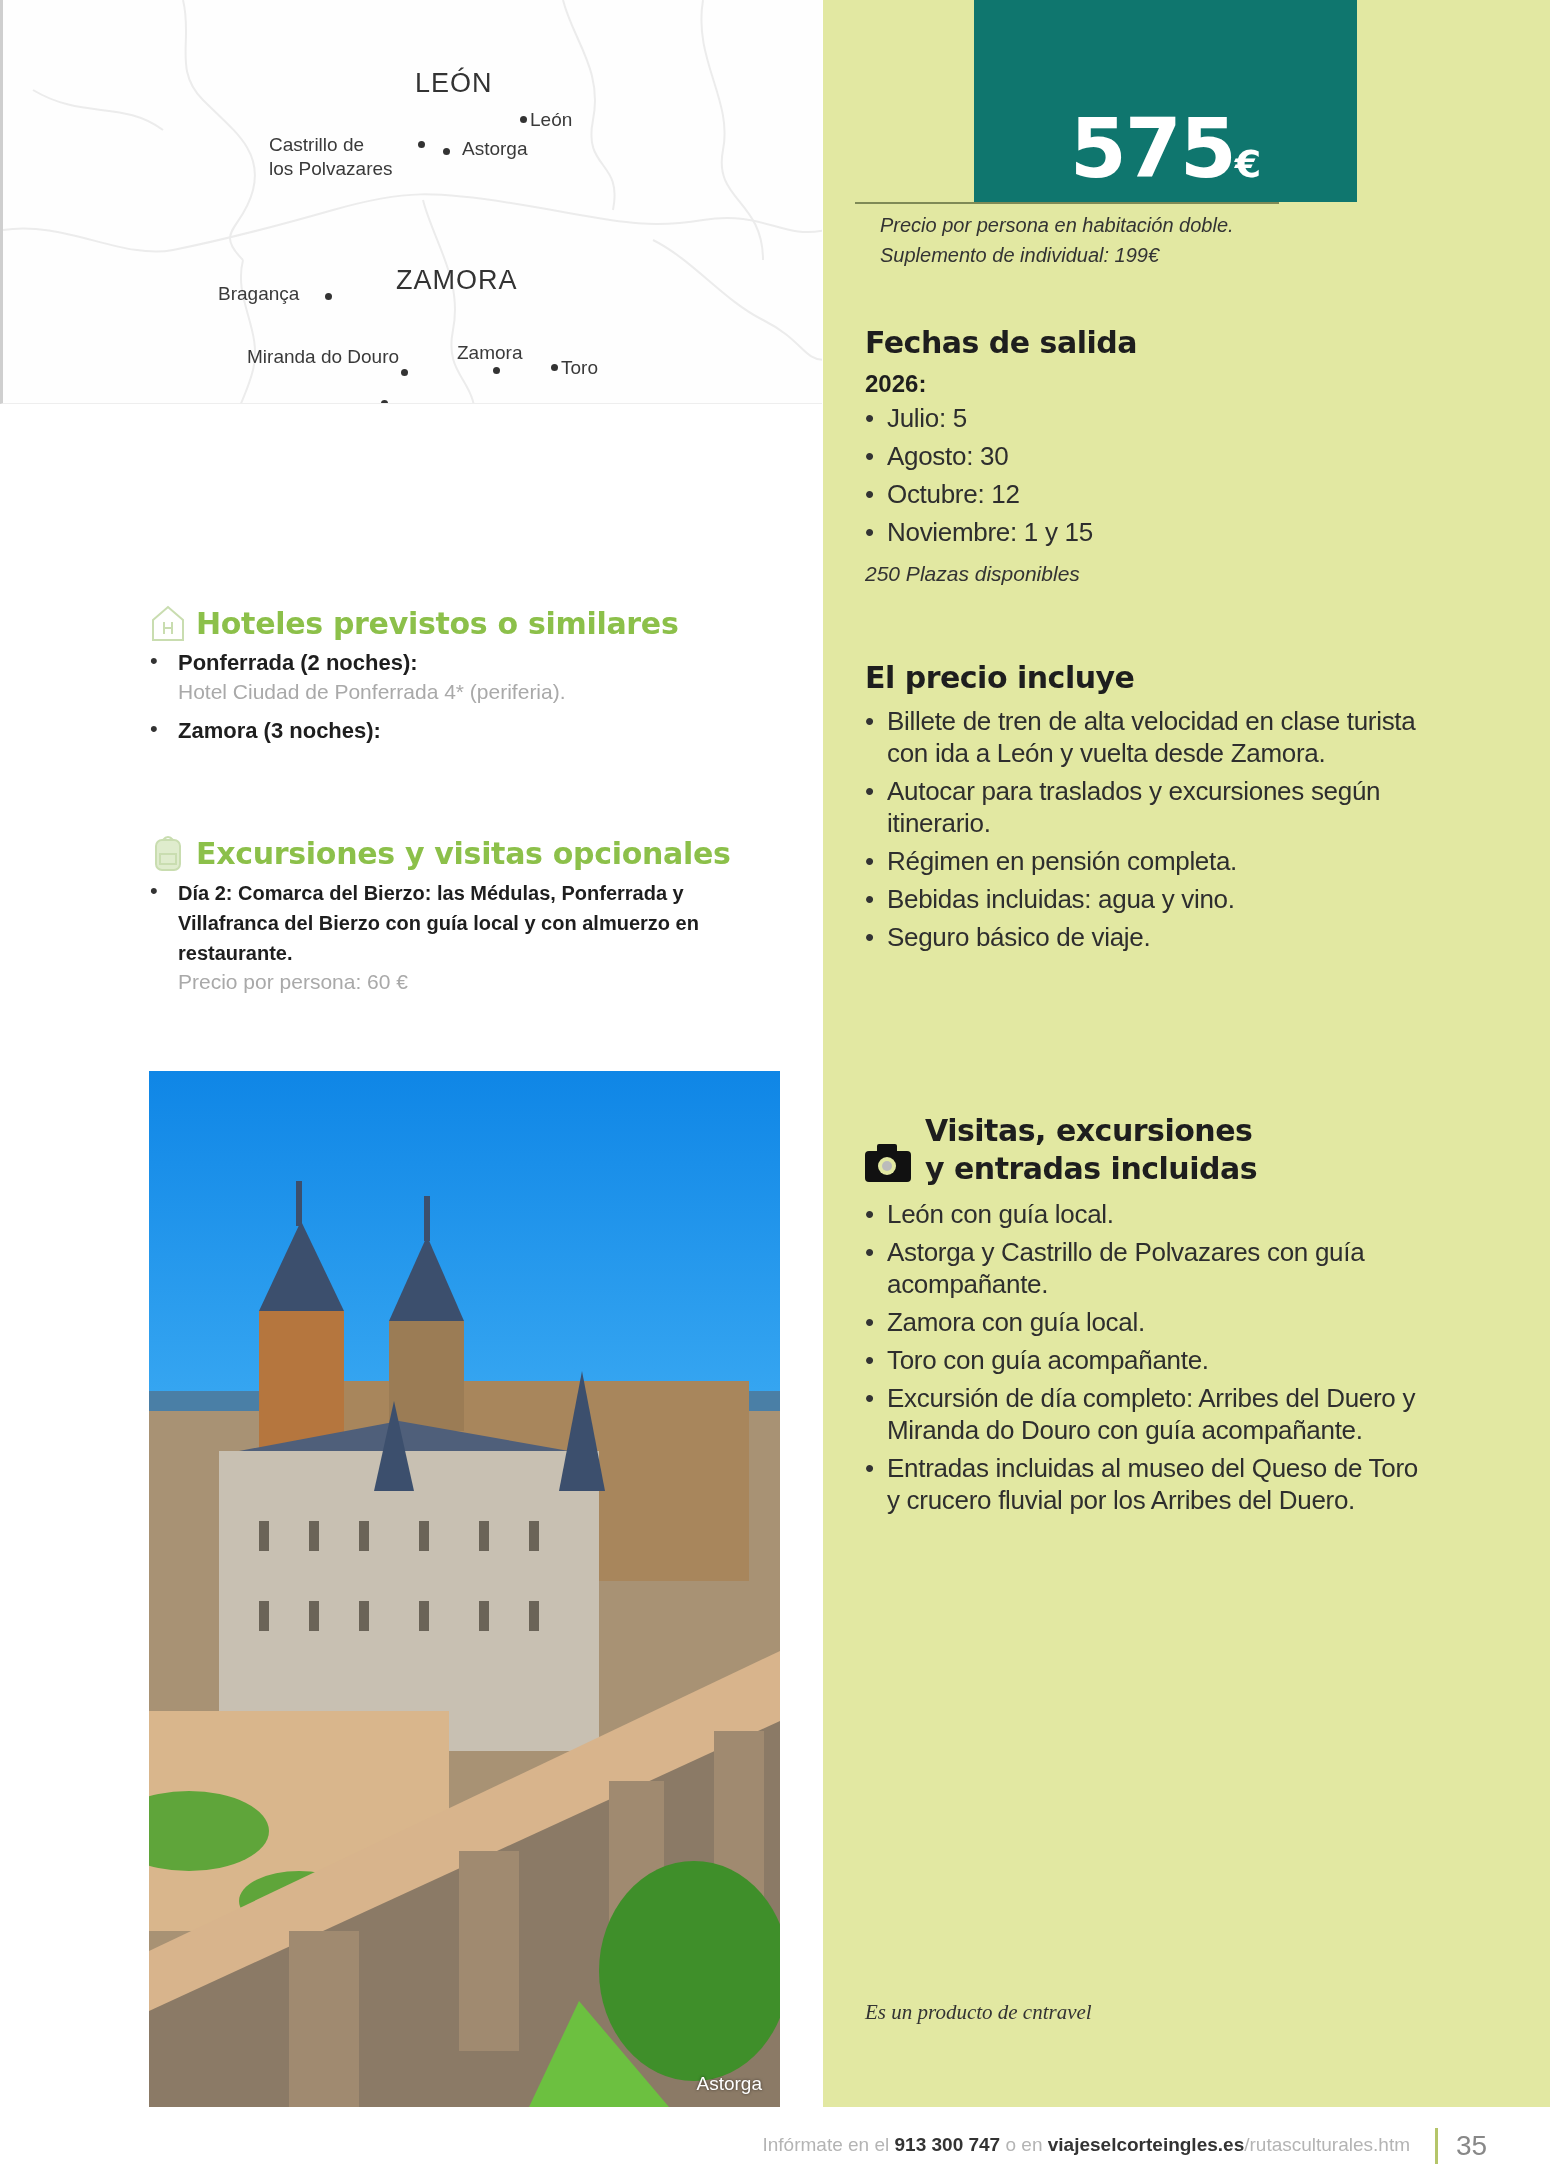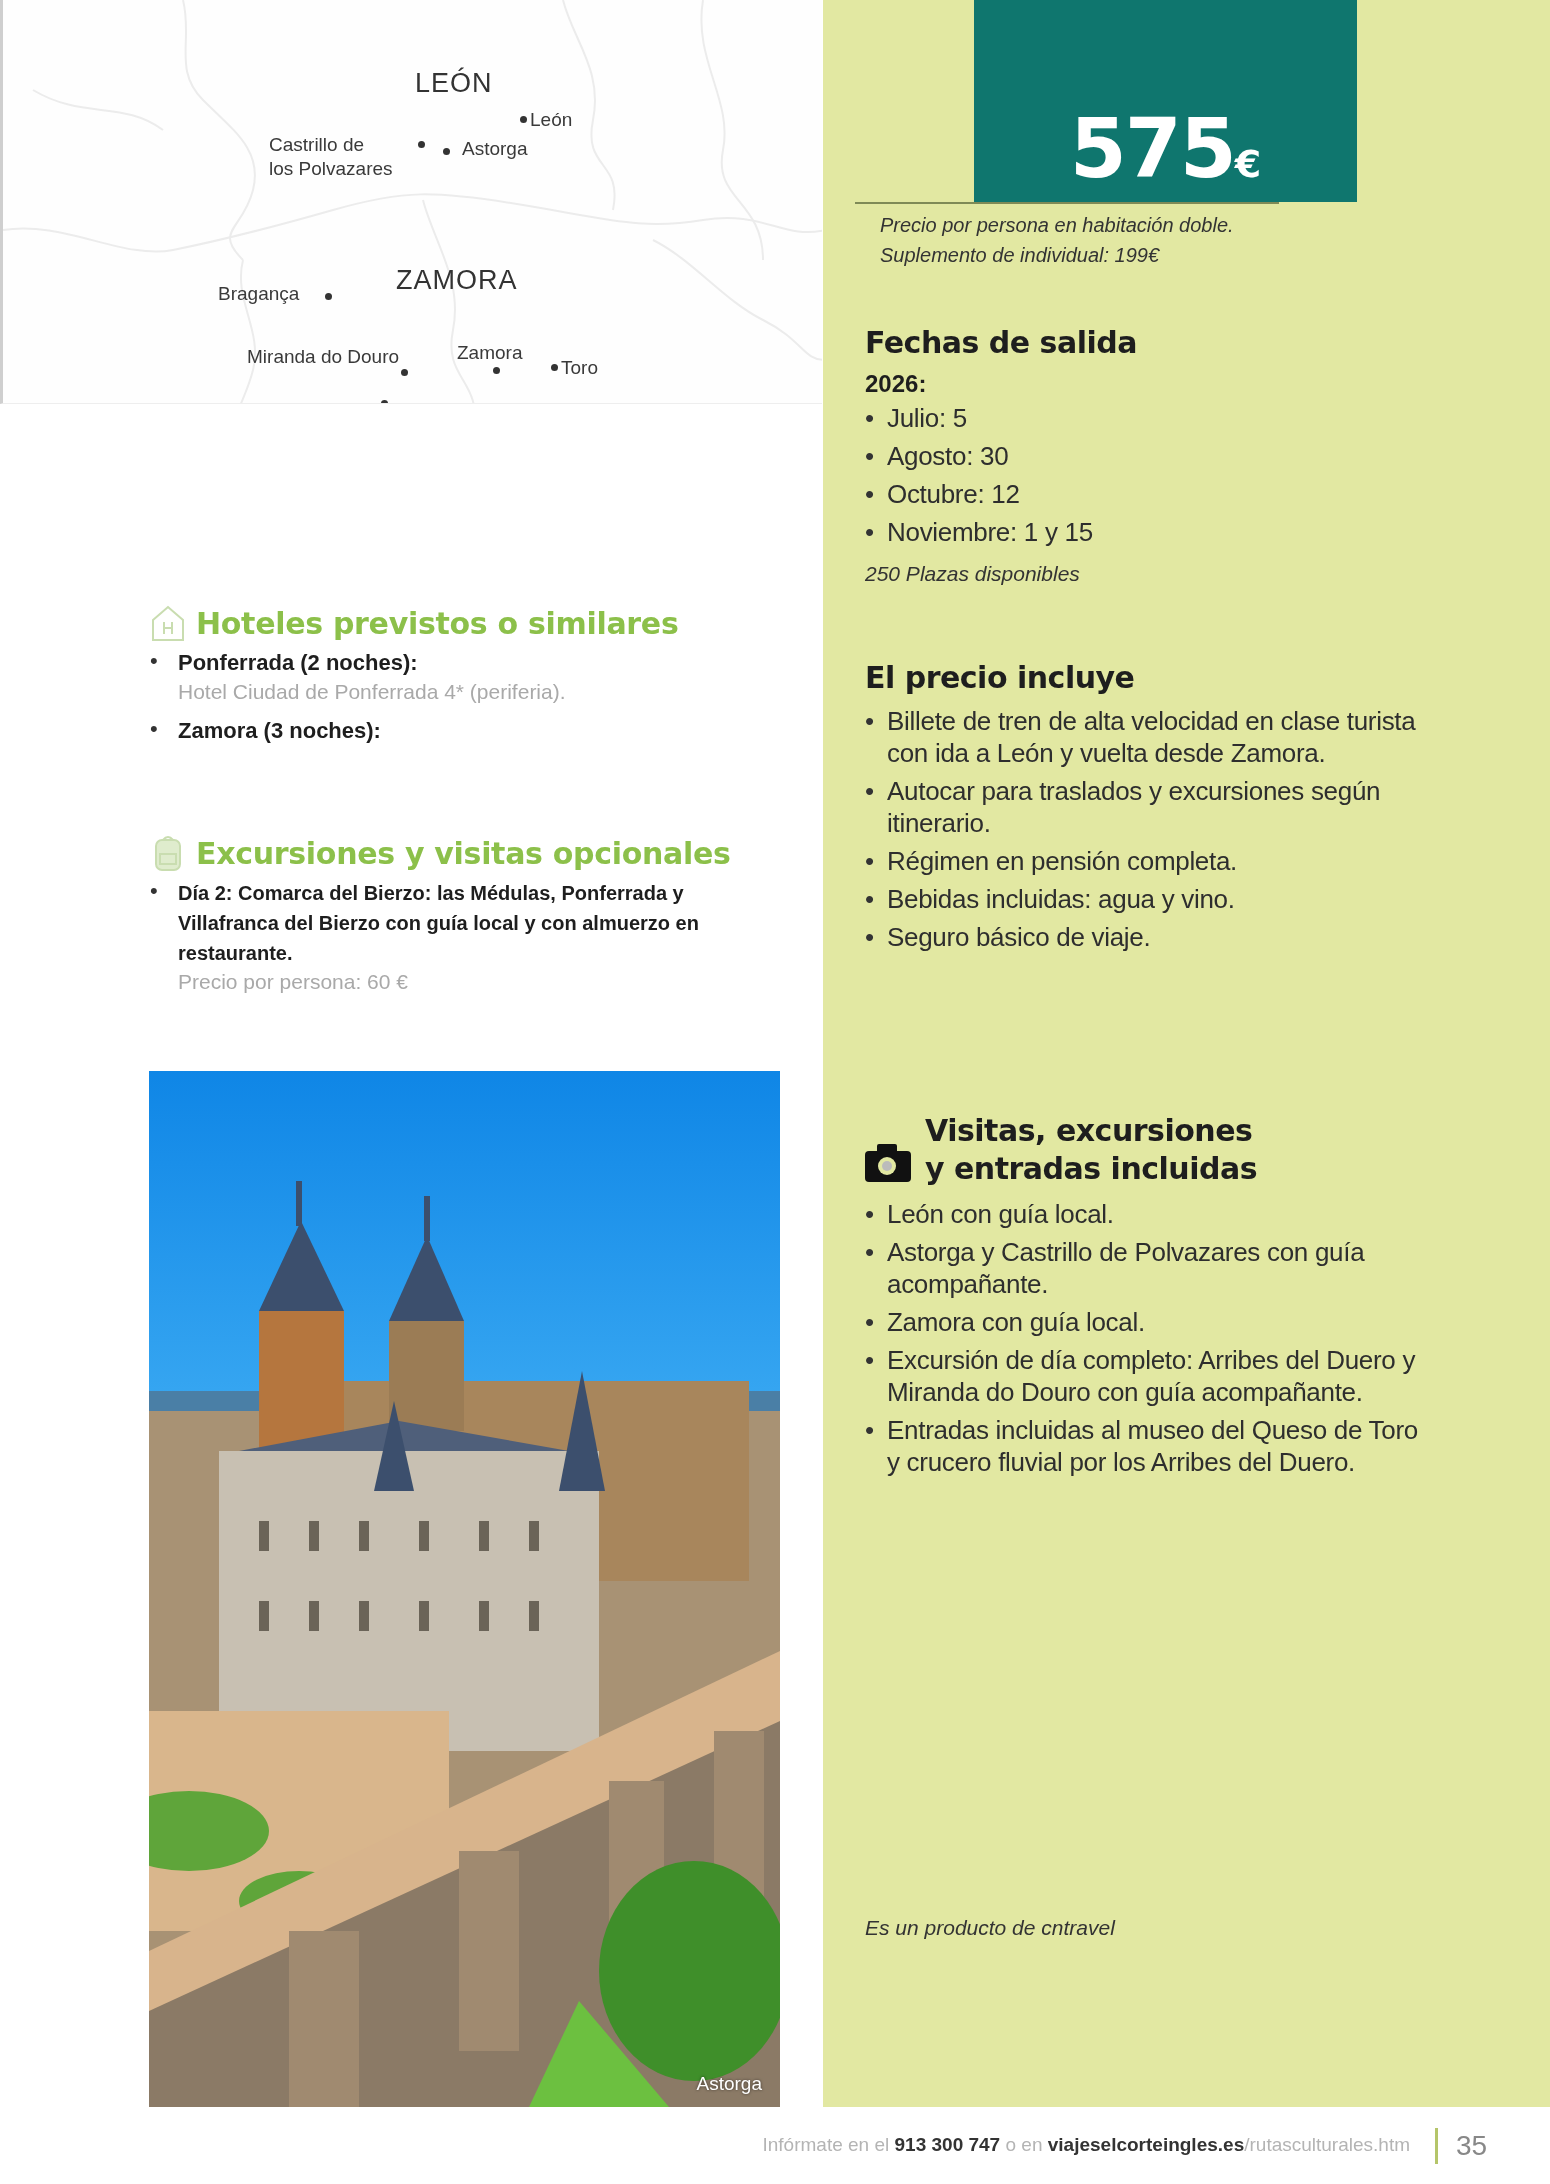--- a/index.html
+++ b/index.html
@@ -32,21 +32,21 @@
   .gp-sub { font-weight: bold; font-size: 24px; color: #1e1e1e; margin-top: 10px; }
   .gp-list { list-style: none; margin-top: 4px; }
   .gp-list li { position: relative; padding-left: 22px; font-size: 26px; line-height: 32px; color: #2e2e2e; margin-bottom: 6px; letter-spacing: -0.3px; }
   .gp-list li::before { content: "•"; position: absolute; left: 0; top: 0; color: #333; }
   .seats { font-style: italic; font-size: 21px; color: #333; margin-top: 14px; }
 
   .visits-head { display: flex; align-items: flex-end; }
   .camera-icon { width: 46px; height: 38px; margin-right: 14px; margin-bottom: 6px; position: relative; }
   .visits-title { font-family: "DejaVu Sans", sans-serif; font-weight: bold; font-size: 30px; line-height: 38px; color: #1e1e1e; letter-spacing: -0.5px; }
 
-  .producer { position: absolute; left: 42px; top: 1916px; font-style: italic; font-size: 21px; color: #333; }
+  .producer { position: absolute; left: 42px; top: 2000px; font-style: italic; font-size: 21px; color: #333; font-family: Liberation Serif, serif; }
 
   
   .left-section { position: absolute; left: 150px; }
   .ls-head { display: flex; align-items: center; }
   .ls-icon { width: 36px; height: 38px; margin-right: 10px; }
   .ls-title { font-family: "DejaVu Sans", sans-serif; font-weight: bold; font-size: 30px; color: #8cc04a; letter-spacing: -0.3px; }
   .ls-list { list-style: none; margin-top: 6px; }
   .ls-list li { position: relative; padding-left: 28px; margin-bottom: 10px; }
   .ls-list li::before { content: "•"; position: absolute; left: 0; top: 0; font-size: 22px; color: #333; }
   .ls-strong { font-weight: bold; font-size: 22px; color: #1e1e1e; line-height: 30px; }
@@ -156,20 +156,21 @@
       </svg>
       <div class="visits-title">
         <div>Visitas, excursiones</div>
         <div>y entradas incluidas</div>
       </div>
     </div>
     <ul class="gp-list" style="margin-top:10px;">
       <li>León con guía local.</li>
       <li>Astorga y Castrillo de Polvazares con guía acompañante.</li>
       <li>Zamora con guía local.</li>
+      <li>Toro con guía acompañante.</li>
       <li>Excursión de día completo: Arribes del Duero y Miranda do Douro con guía acompañante.</li>
       <li>Entradas incluidas al museo del Queso de Toro y crucero fluvial por los Arribes del Duero.</li>
     </ul>
   </div>
 
   <div class="producer">Es un producto de  cntravel</div>
 </div>
 
 <div class="left-section" style="top:604px; width:640px;">
   <div class="ls-head">

